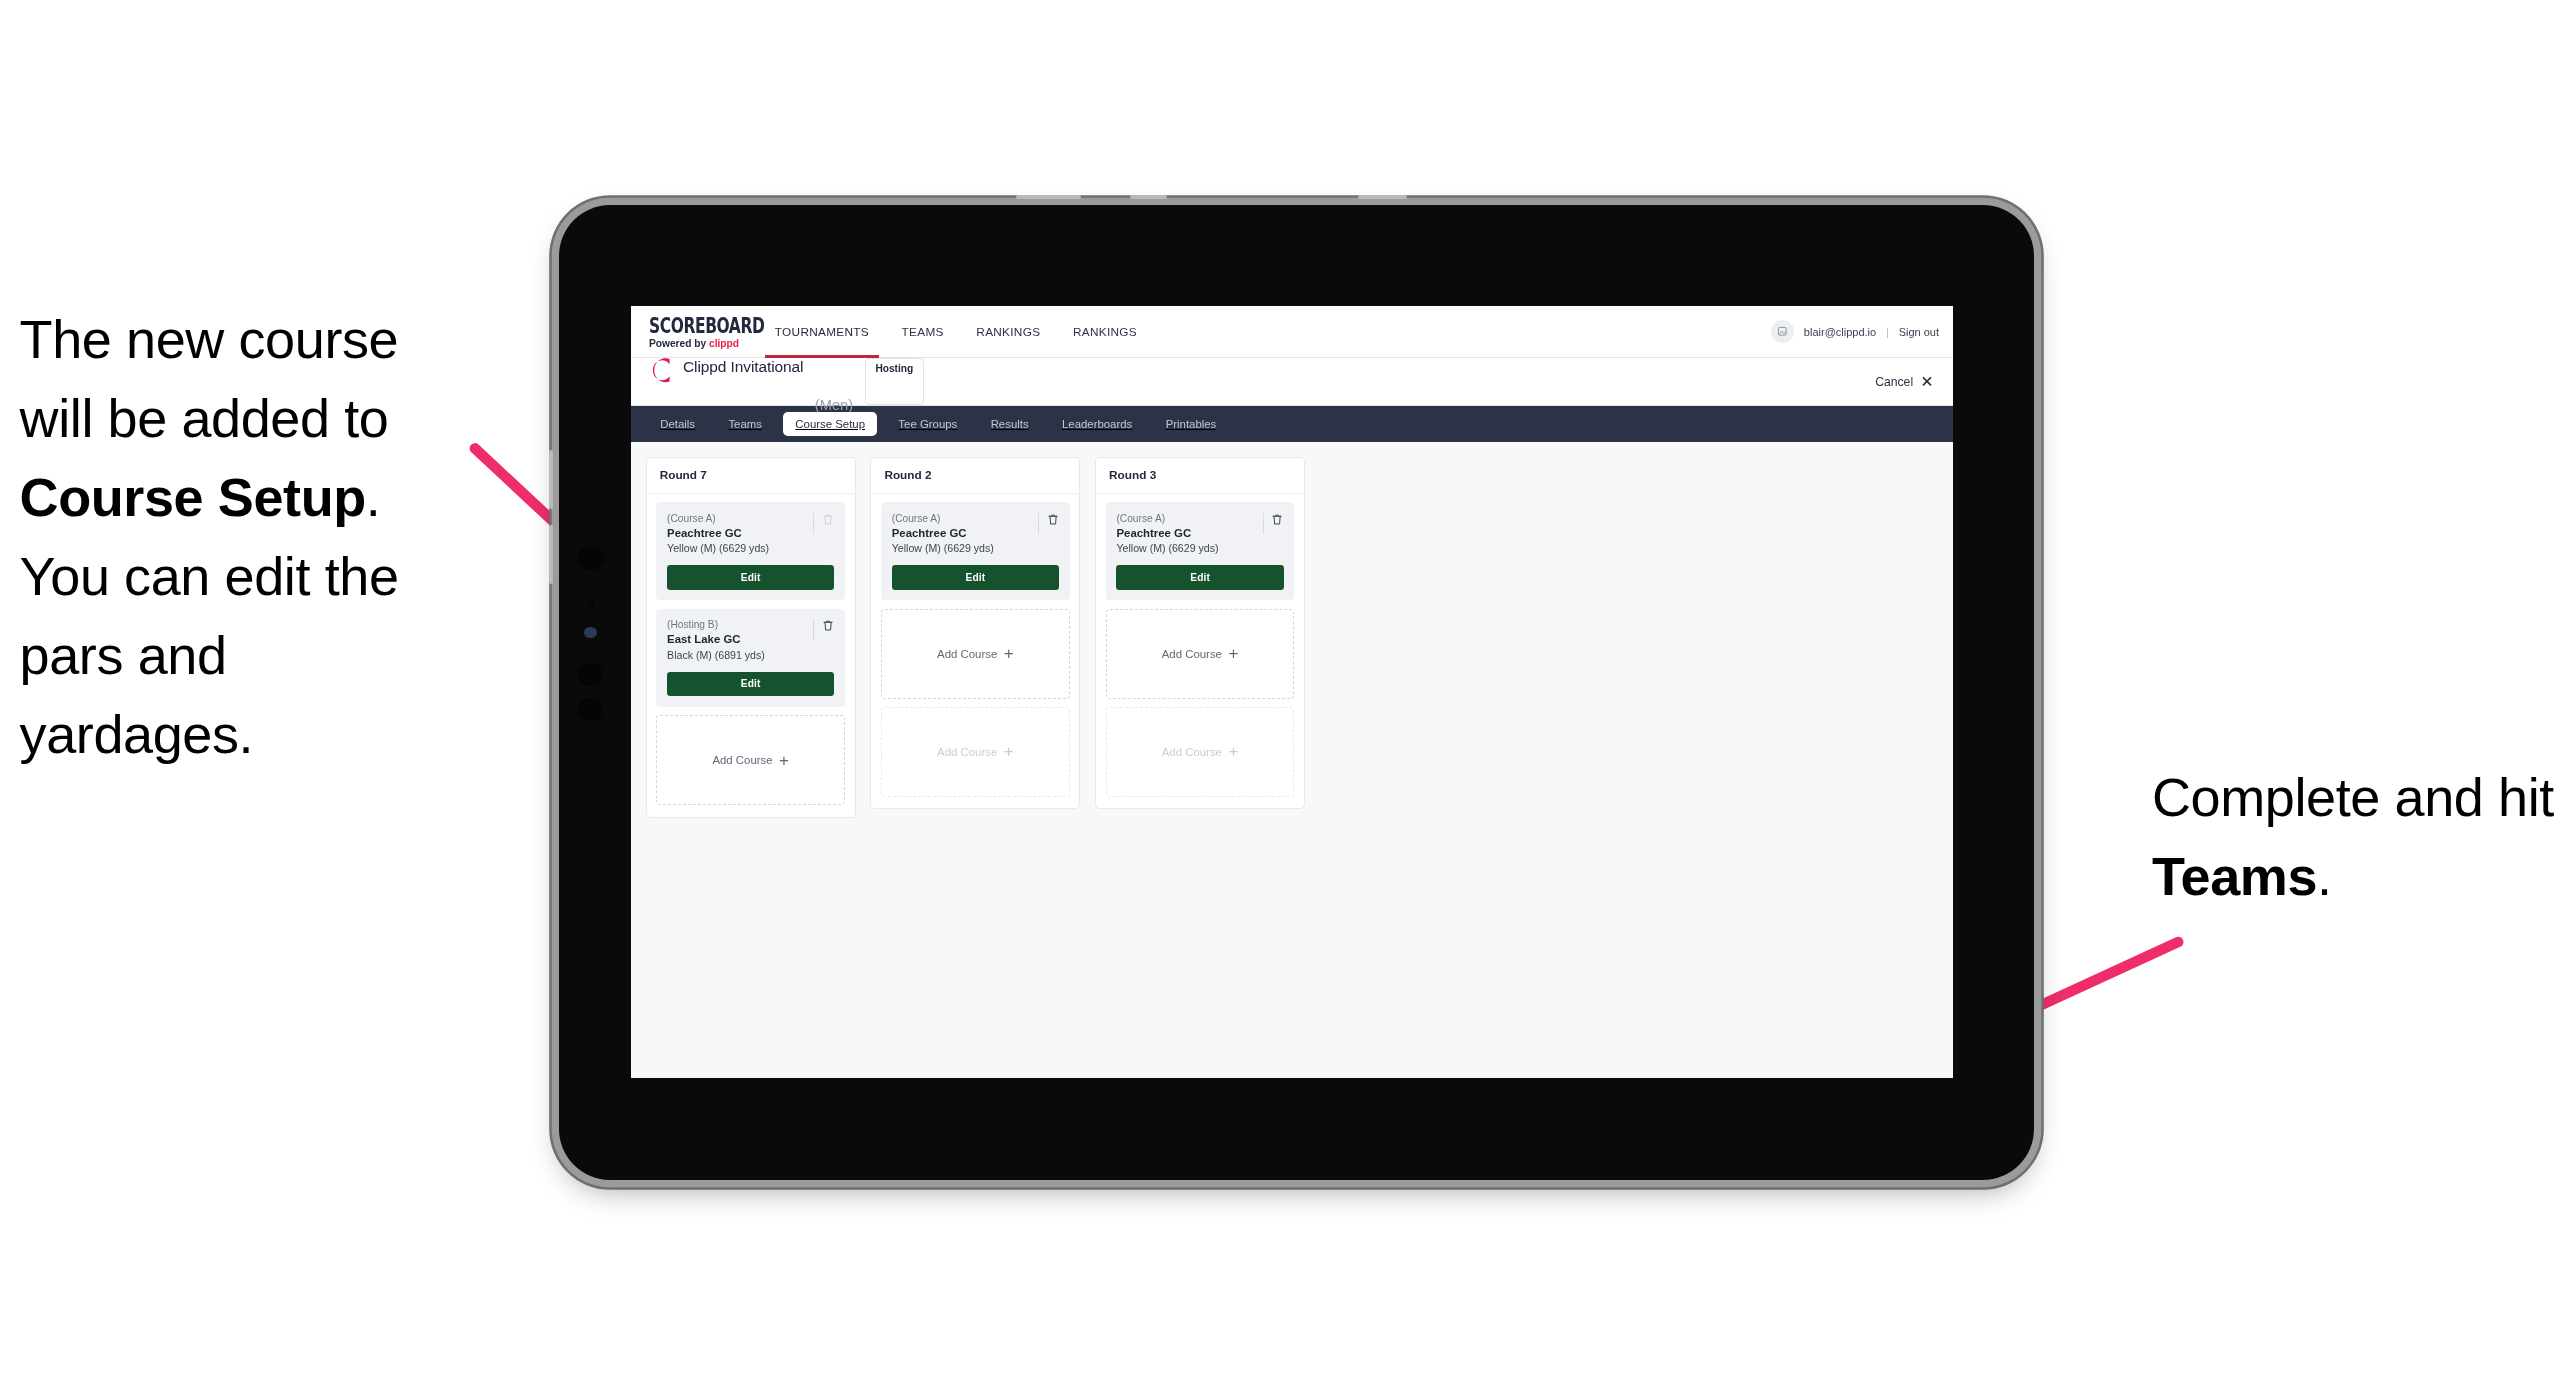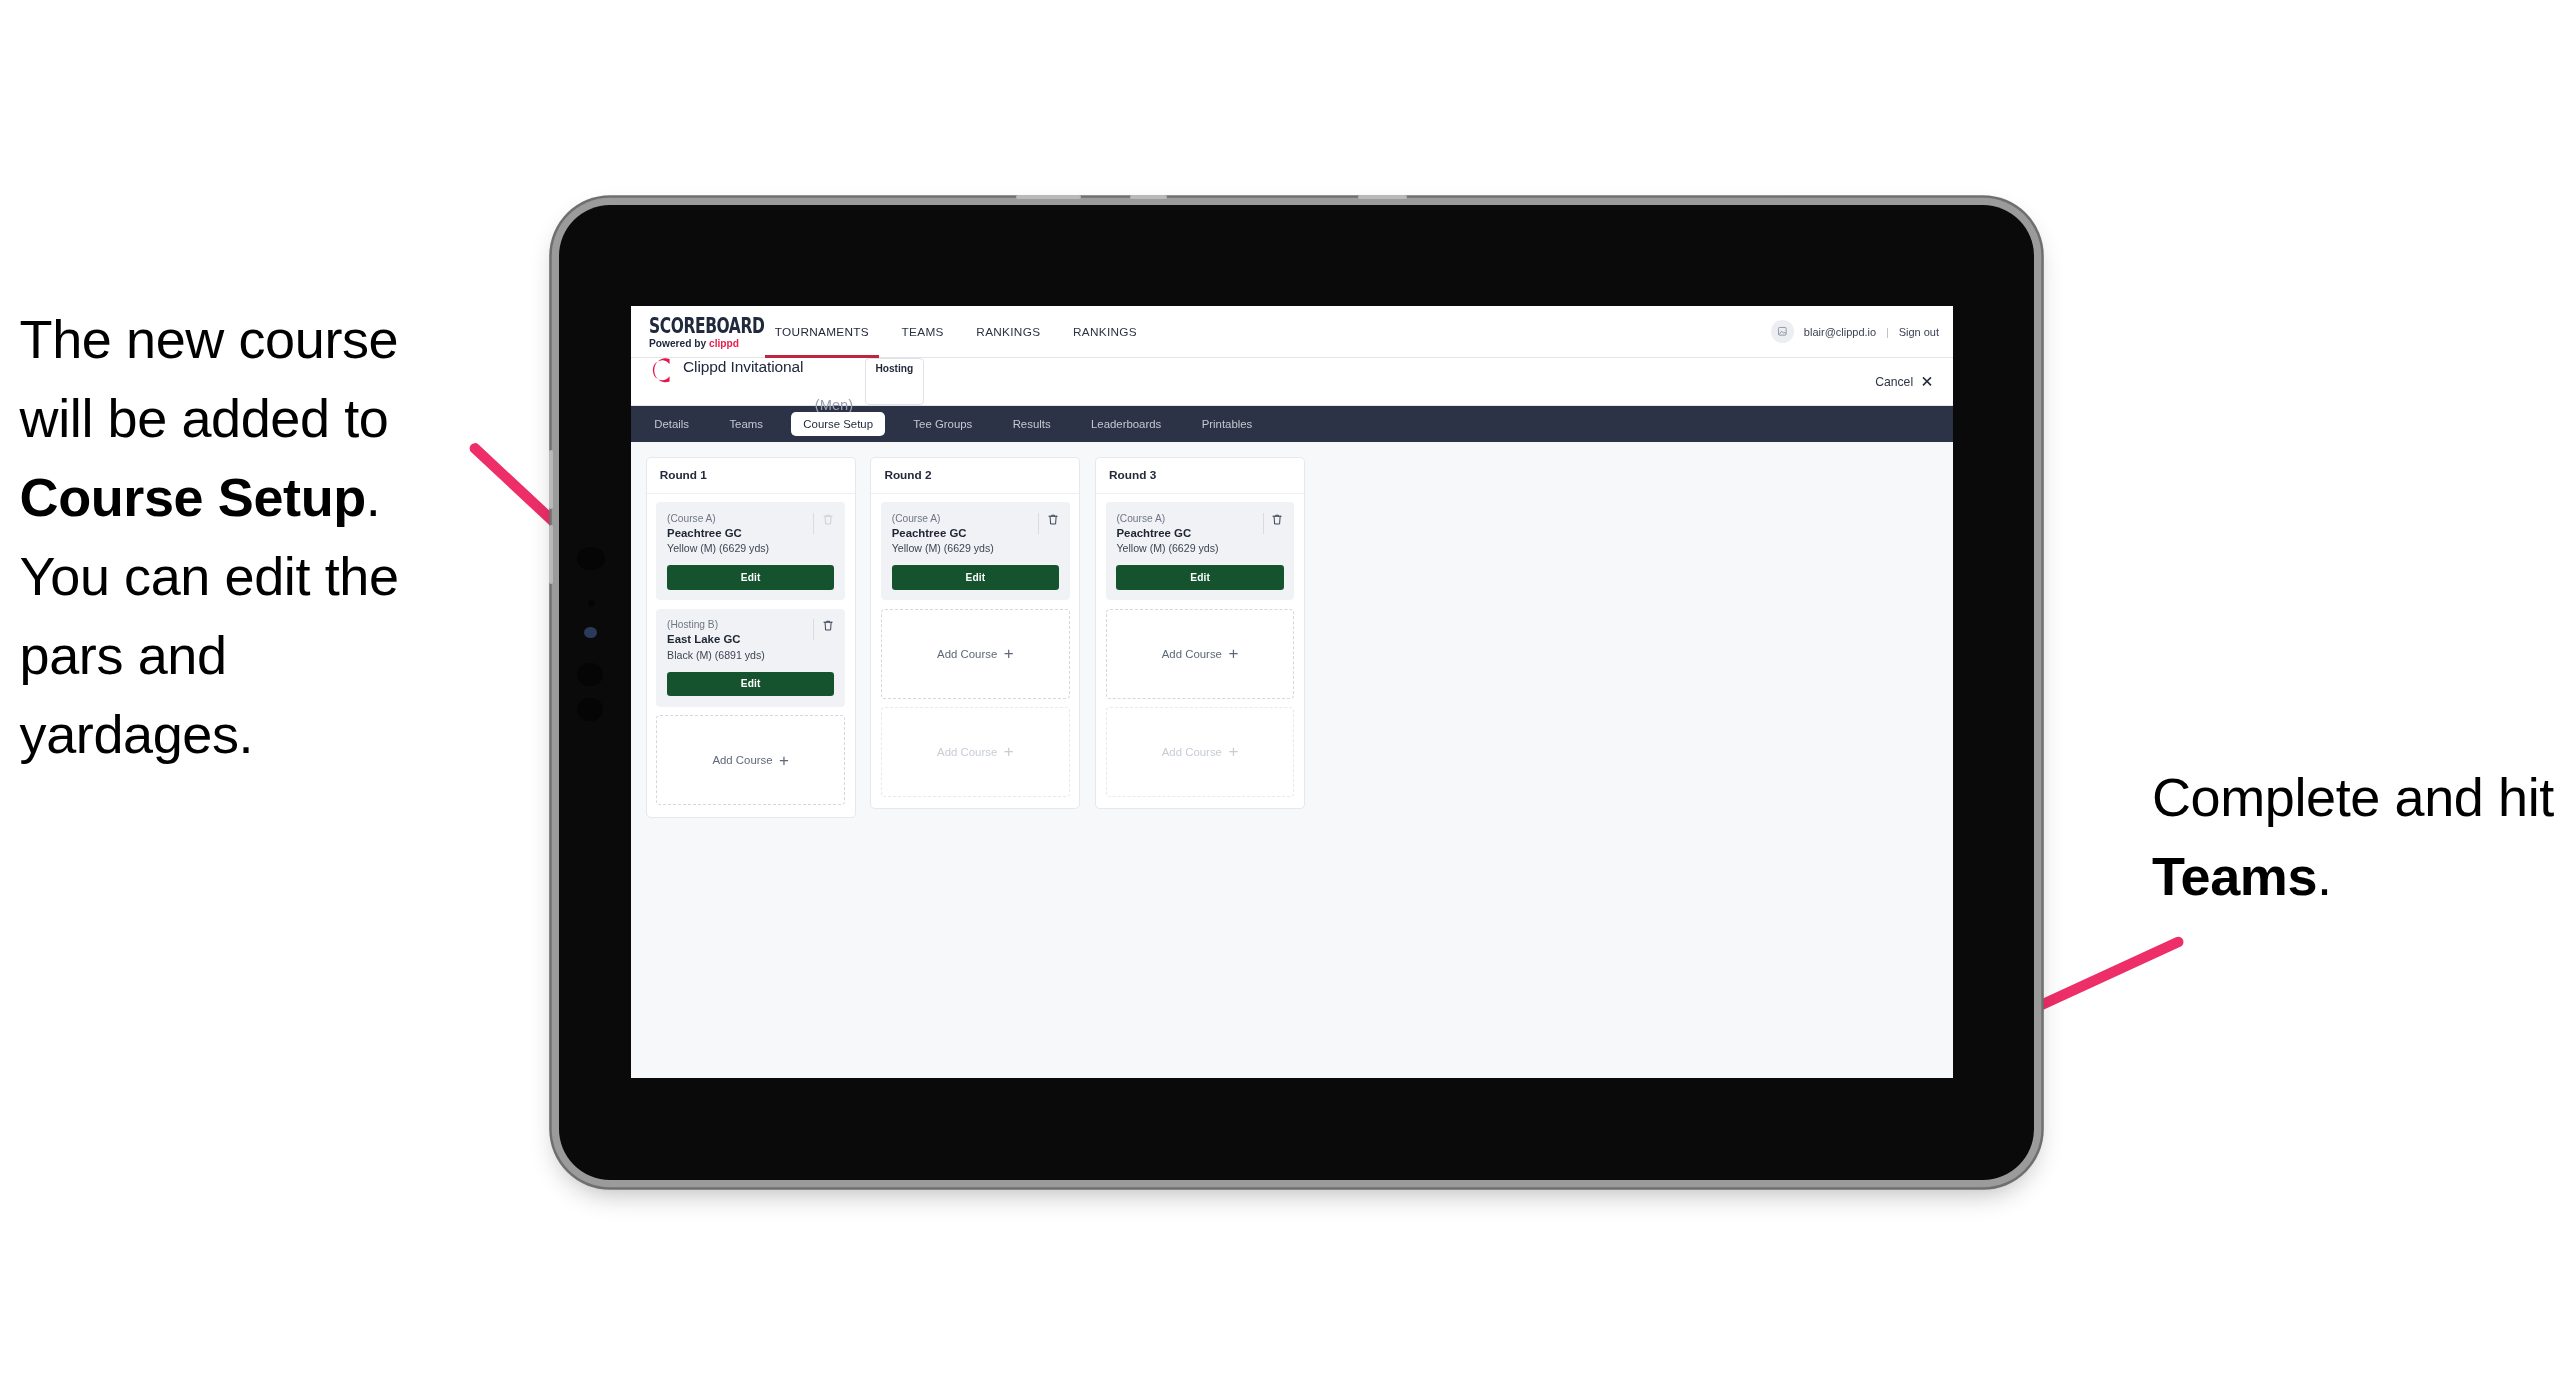--- a/index.html
+++ b/index.html
@@ -227,22 +227,23 @@
     cursor: pointer;
   }
   #cancel-x { font-size: 15.5px; line-height: 1; color: #1f2738; }
 
   
   #section-tabs {
     height: 36px;
     background: #2c3347;
     display: flex;
     align-items: center;
-    padding: 0 11px;
-    gap: 16px;
+    padding: 0 17px;
+    gap: 9px;
+    text-decoration: underline;
   }
   .section-tab {
     padding: 5.7px 12.2px;
     font-size: 11.4px;
     color: #c3c8d2;
     border-radius: 4.9px;
     cursor: pointer;
     white-space: nowrap;
   }
   .section-tab.active {
@@ -446,21 +447,21 @@
       <div class="section-tab active">Course Setup</div>
       <div class="section-tab">Tee Groups</div>
       <div class="section-tab">Results</div>
       <div class="section-tab">Leaderboards</div>
       <div class="section-tab">Printables</div>
     </div>
 
     <div id="course-setup-body">
 
       <div class="round-column">
-        <div class="round-header">Round 1</div>
+        <div class="round-header">Round 7</div>
         <div class="round-body">
 
           <div class="course-card">
             <div class="course-card-top">
               <div class="course-card-info">
                 <div class="course-slot-label">(Course A)</div>
                 <div class="course-name">Peachtree GC</div>
                 <div class="course-tee">Yellow (M) (6629 yds)</div>
               </div>
               <div class="card-actions">

